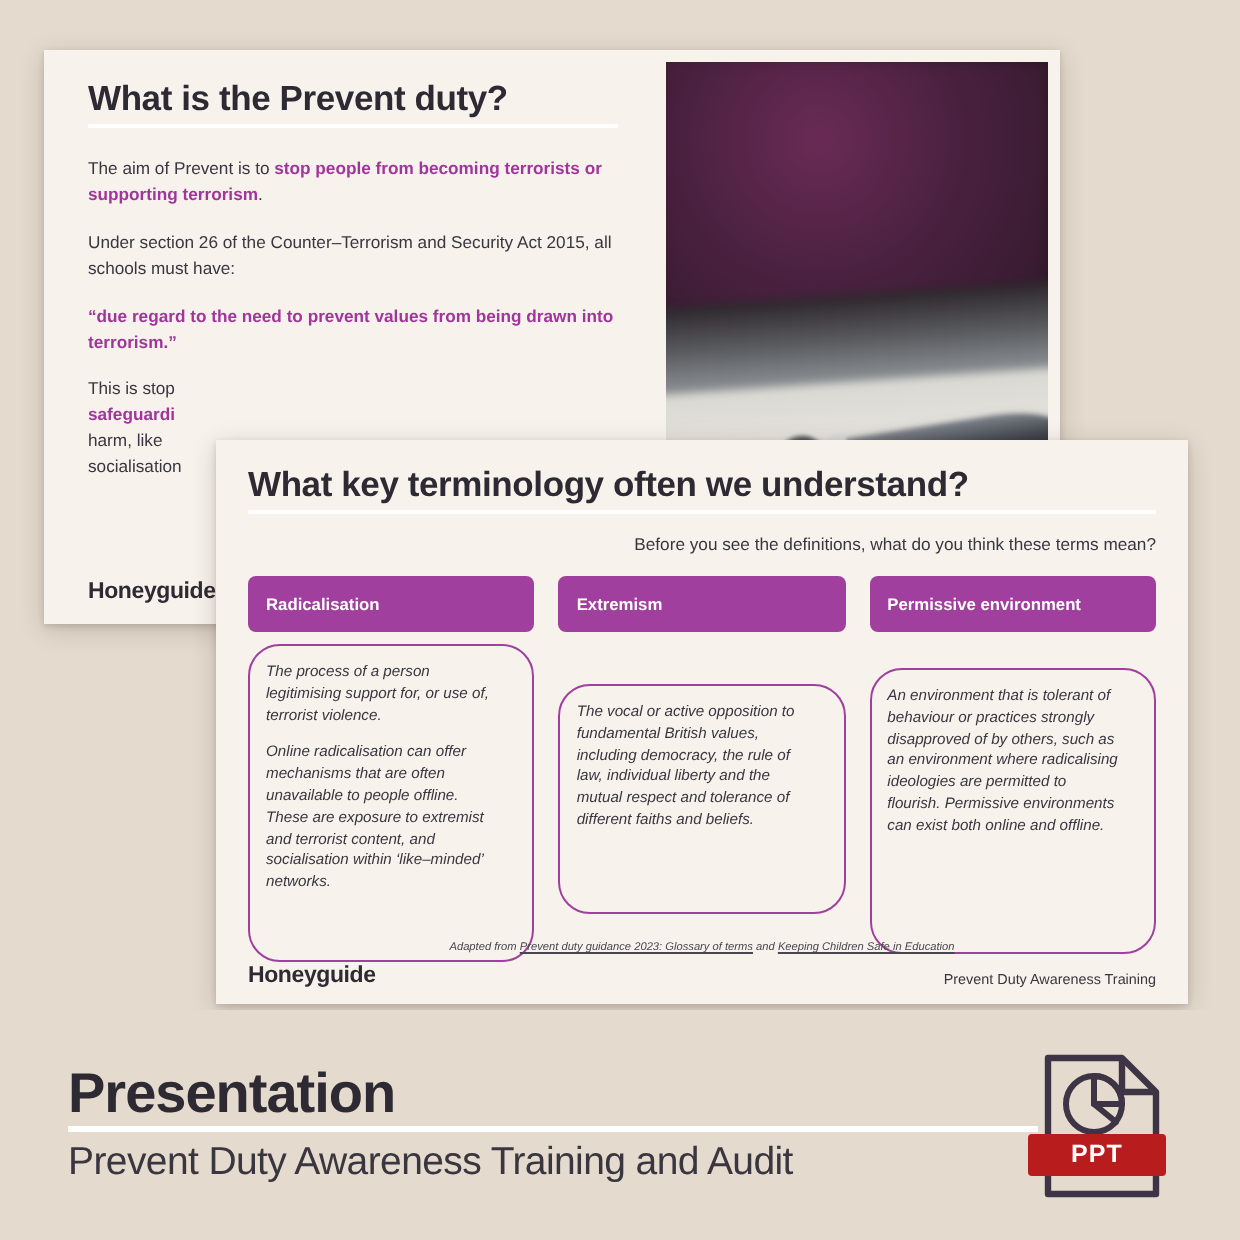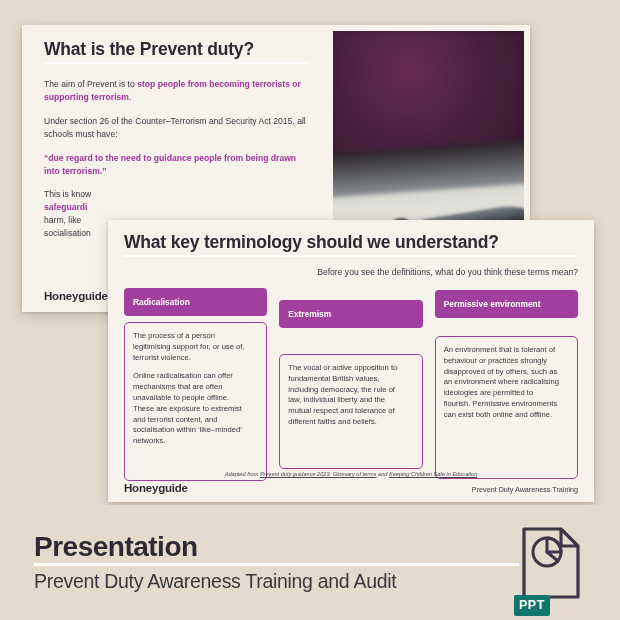--- a/index.html
+++ b/index.html
@@ -160,43 +160,44 @@
   #slide-two .title-rule { width: 100%; margin-bottom: 10px; }
   .subtitle {
     font-size: 8.6px;
     color: #3a3640;
     margin: 0 0 11px 0;
     text-align: right;
   }
   .term-columns {
     display: flex;
     gap: 12px;
-    align-items: center;
+    align-items: flex-start;
   }
   .term-col { flex: 1; display: flex; flex-direction: column; }
   .term-header {
     background: #a03f9d;
     color: #ffffff;
     font-size: 8.4px;
     font-weight: bold;
     padding: 8px 9px;
     border-radius: 4px;
     margin-bottom: 6px;
     min-height: 12px;
     display: flex;
     align-items: center;
   }
   .term-box {
     border: 1.3px solid #a03f9d;
-    border-radius: 5px;
+    border-radius: 16px;
     padding: 8px 16px 9px 8px;
     font-size: 7.6px;
     line-height: 1.42;
     color: #3a3640;
     background: transparent;
+    font-style: italic;
   }
   .term-box p { margin: 0 0 8px 0; }
   .term-box p:last-child { margin-bottom: 0; }
   .box-tall  { min-height: 140px; }
   .box-mid   { margin-top: 20px; min-height: 96px; }
   .box-mid2  { margin-top: 12px; min-height: 124px; }
 
   #slide-two-footer {
     position: absolute;
     left: 16px; right: 16px; bottom: 8px;
@@ -252,52 +253,51 @@
   }
   #ppt-icon {
     width: 62px; height: 76px;
     position: relative;
     flex: none;
     margin-right: 6px;
   }
   .ppt-badge {
     position: absolute;
     left: -6px; top: 42px;
-    width: 36px; height: 21px;
-    background: #0f766e;
+    width: 69px; height: 21px;
+    background: #b91c1c;
     border-radius: 2px;
     color: #ffffff;
     font-size: 12.5px;
     font-weight: bold;
     letter-spacing: 0.6px;
     display: flex;
     align-items: center;
     justify-content: center;
-    margin-top: 28px;
   }
 </style>
 </head>
 <body>
 
 <div id="deck">
 
   <div class="slide" id="slide-one">
 
     <div id="slide-one-body">
       <div class="slide-title">What is the Prevent duty?</div>
       <div class="title-rule"></div>
 
       <p class="body-text"><span>The aim of Prevent is to </span><span class="accent">stop people from becoming terrorists or supporting terrorism</span><span>.</span></p>
 
       <p class="body-text">Under section 26 of the Counter–Terrorism and Security Act 2015, all schools must have:</p>
 
-      <p class="quote">“due regard to the need to guidance people from being drawn into terrorism.”</p>
+      <p class="quote">“due regard to the need to prevent values from being drawn into terrorism.”</p>
 
       <p class="body-text">
-        <span>This is know</span><br>
+        <span>This is stop</span><br>
         <span class="accent">safeguardi</span><br>
         <span>harm, like </span><br>
         <span>socialisation</span>
       </p>
 
       <div class="logo">Honeyguide</div>
     </div>
 
     <div id="slide-one-photo">
       <div class="photo-inner">
@@ -306,21 +306,21 @@
         <div class="ph-band-bot"></div>
         <div class="ph-pages"></div>
         <div class="ph-pen"></div>
         <div class="ph-pen-ring"></div>
         <div class="ph-pen-cap"></div>
       </div>
     </div>
   </div>
 
   <div class="slide" id="slide-two">
-    <div class="slide-title">What key terminology should we understand?</div>
+    <div class="slide-title">What key terminology often we understand?</div>
     <div class="title-rule"></div>
     <div class="subtitle">Before you see the definitions, what do you think these terms mean?</div>
 
     <div class="term-columns">
 
       <div class="term-col">
         <div class="term-header">Radicalisation</div>
         <div class="term-box box-tall">
           <p>The process of a person legitimising support for, or use of, terrorist violence.</p>
           <p>Online radicalisation can offer mechanisms that are often unavailable to people offline. These are exposure to extremist and terrorist content, and socialisation within ‘like–minded’ networks.</p>

